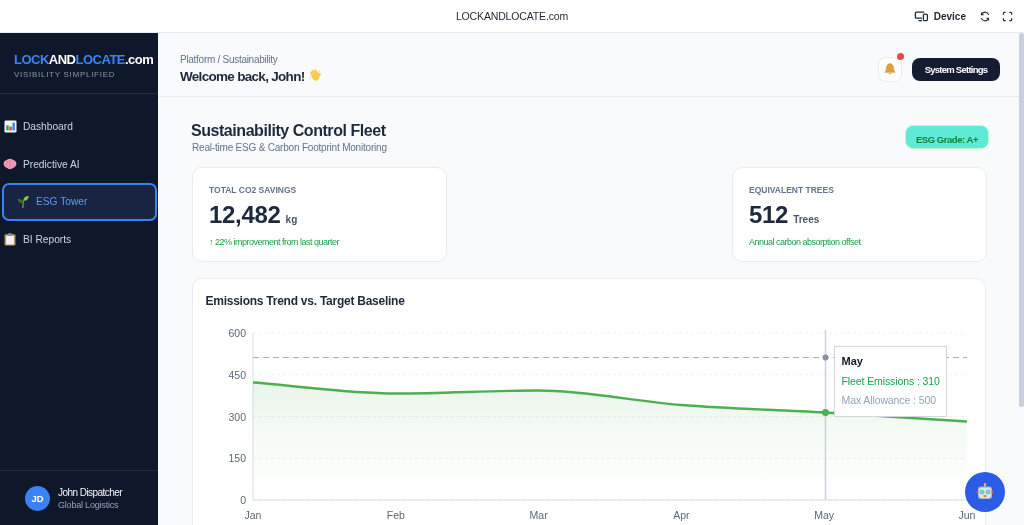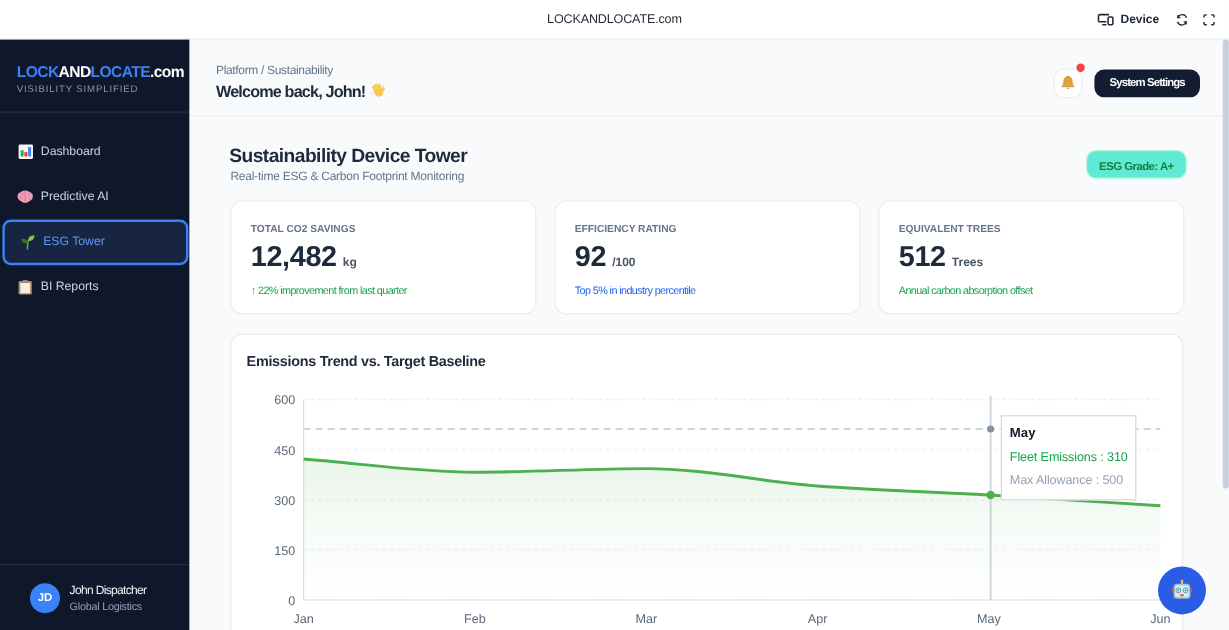--- a/index.html
+++ b/index.html
@@ -11,21 +11,21 @@
 #tb-right{position:absolute;right:11px;top:0;height:32px;display:flex;align-items:center;color:#1f2937;}
 #tb-device{display:flex;align-items:center;gap:5px;font-size:10px;font-weight:700;color:#1f2937;margin-right:14px;}
 
 #sidebar{position:absolute;left:0;top:33px;width:158px;height:492px;background:#0f172a;}
 #logo{padding:18.5px 14px 0 14px;}
 #logo .l1{font-size:13px;font-weight:700;color:#fff;letter-spacing:-0.5px;white-space:nowrap;}
 #logo .l1 b{color:#3b82f6;}
 #logo .l2{margin-top:3px;font-size:8px;color:#8a97aa;letter-spacing:0.72px;font-weight:400;white-space:nowrap;}
 #logo-sep{position:absolute;left:0;top:60px;width:158px;border-bottom:1px solid rgba(148,163,184,0.18);}
 #nav{position:absolute;left:0;top:75px;width:158px;}
-.nav-item{height:37.5px;display:flex;align-items:center;padding-left:14px;gap:6px;font-size:10.2px;color:#cbd5e1;font-weight:400;letter-spacing:0;}
+.nav-item{height:37.5px;display:flex;align-items:center;padding-left:3px;gap:6px;font-size:10.2px;color:#cbd5e1;font-weight:400;letter-spacing:0;}
 .nav-item.active{margin:0 1px 0 2px;border:2px solid #3b82f6;border-radius:7px;background:#172442;color:#5e9bf7;padding-left:12px;}
 .nav-ico{width:14px;height:14px;flex:0 0 14px;display:flex;align-items:center;justify-content:center;}
 #user{position:absolute;left:0;top:437px;width:158px;border-top:1px solid rgba(148,163,184,0.15);padding:15px 25px;display:flex;align-items:center;gap:8px;}
 #avatar{width:25px;height:25px;border-radius:50%;background:#3b82f6;color:#fff;font-size:9.5px;font-weight:700;display:flex;align-items:center;justify-content:center;}
 #user .n1{font-size:10px;font-weight:400;color:#f1f5f9;letter-spacing:-0.55px;white-space:nowrap;}
 #user .n2{font-size:9px;color:#94a3b8;margin-top:2px;letter-spacing:-0.2px;white-space:nowrap;}
 
 #main{position:absolute;left:158px;top:33px;width:866px;height:492px;background:#f8fafc;}
 #hdr{position:absolute;left:0;top:0;width:866px;height:64px;border-bottom:1px solid #e8ecf1;}
 #crumb{position:absolute;left:22px;top:21px;font-size:10px;letter-spacing:-0.28px;color:#64748b;}
@@ -141,33 +141,28 @@
   <div id="bellbtn">
       <svg width="12" height="13" viewBox="0 0 12 13">
         <path d="M6 0.8 C3.8 0.8 2.5 2.5 2.5 4.8 C2.5 7.5 1.5 8.6 0.8 9.3 L11.2 9.3 C10.5 8.6 9.5 7.5 9.5 4.8 C9.5 2.5 8.2 0.8 6 0.8 Z" fill="#e2a23b" stroke="#c08427" stroke-width="0.5"></path>
         <path d="M4.6 10.2 a1.5 1.5 0 0 0 2.8 0 Z" fill="#c98a1b"></path>
         <rect x="5.5" y="0.2" width="1" height="1.2" rx="0.5" fill="#c98a1b"></rect>
       </svg>
     </div>
   <div id="belldot"></div>
   <div id="sysbtn">System Settings</div>
 
-  <div id="sect-title">Sustainability Device Tower</div>
+  <div id="sect-title">Sustainability Control Fleet</div>
   <div id="sect-sub">Real-time ESG &amp; Carbon Footprint Monitoring</div>
   <div id="badge">ESG Grade: A+</div>
 
   <div class="card mcard" style="left:34px;">
     <div class="mlabel">TOTAL CO2 SAVINGS</div>
     <div class="mval">12,482<span>kg</span></div>
     <div class="mnote" style="color:#16a34a;">↑ 22% improvement from last quarter</div>
-  </div>
-  <div class="card mcard" style="left:304px;">
-    <div class="mlabel">EFFICIENCY RATING</div>
-    <div class="mval">92<span>/100</span></div>
-    <div class="mnote" style="color:#2563eb;">Top 5% in industry percentile</div>
   </div>
   <div class="card mcard" style="left:574px;">
     <div class="mlabel">EQUIVALENT TREES</div>
     <div class="mval">512<span>Trees</span></div>
     <div class="mnote" style="color:#16a34a;">Annual carbon absorption offset</div>
   </div>
 
   <div class="card" id="chartcard"></div>
   <div id="charttitle">Emissions Trend vs. Target Baseline</div>
   <svg id="chartsvg" class="abs" style="left:34px;top:280px;" width="794" height="245" viewBox="0 0 794 245">

